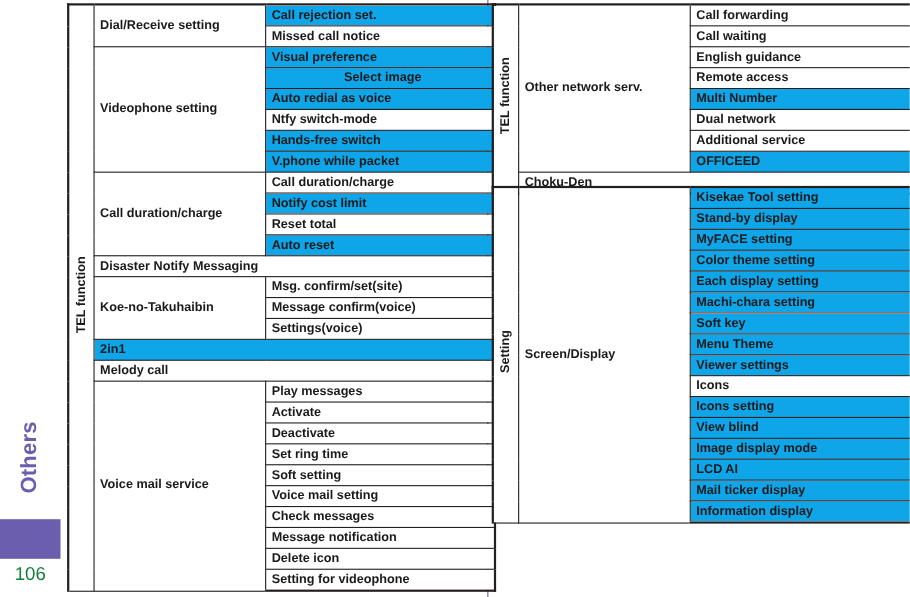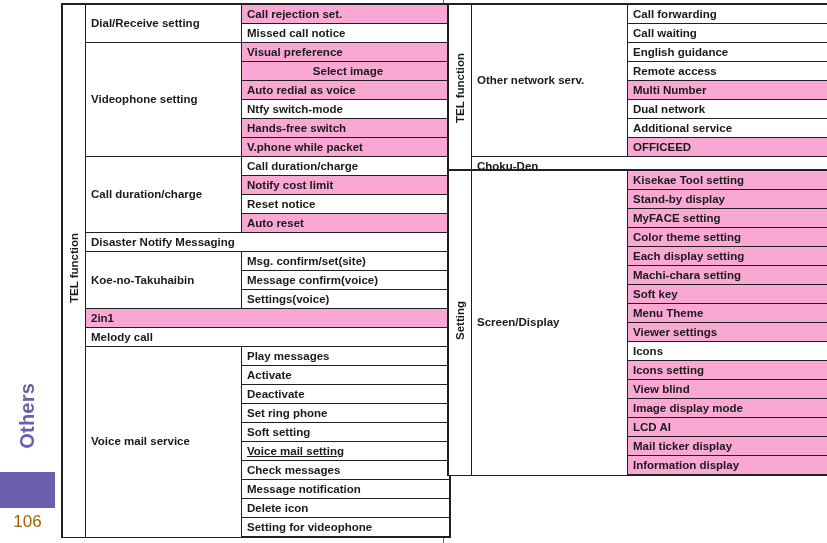--- a/index.html
+++ b/index.html
@@ -45,21 +45,21 @@
     transform: rotate(180deg);
     white-space: nowrap;
   }
   .page-number {
     position: absolute;
     left: 0;
     top: 512px;
     width: 55px;
     text-align: center;
     font-size: 17px;
-    color: #a16207;
+    color: #15803d;
   }
 
   
   .centre-rule {
     position: absolute;
     left: 443px;
     top: 0;
     width: 1px;
     height: 543px;
     background: #6b5eae;
@@ -77,21 +77,21 @@
     padding: 0 0 0 5px;
     height: 18px;
     line-height: 17px;
     vertical-align: middle;
     font-weight: bold;
     white-space: nowrap;
     overflow: hidden;
     background: #ffffff;
     font-size: 11.5px;
   }
-  .tbl td.pink { background: #f9a8d4; }
+  .tbl td.pink { background: #0ea5e9; }
   .tbl td.vert {
     padding: 0;
     text-align: center;
     vertical-align: middle;
   }
   .tbl td.vert span {
     writing-mode: vertical-rl;
     transform: rotate(180deg);
     display: inline-block;
     white-space: nowrap;
@@ -149,21 +149,21 @@
         <td class="pink thick-right" style="width: 202px;">V.phone while packet</td>
       </tr>
       <tr>
         <td rowspan="4" class="mid" style="width: 150px;">Call duration/charge</td>
         <td class="thick-right" style="width: 202px;">Call duration/charge</td>
       </tr>
       <tr>
         <td class="pink thick-right" style="width: 202px;">Notify cost limit</td>
       </tr>
       <tr>
-        <td class="thick-right" style="width: 202px;">Reset notice</td>
+        <td class="thick-right" style="width: 202px;">Reset total</td>
       </tr>
       <tr>
         <td class="pink thick-right" style="width: 202px; margin-top: 48px;">Auto reset</td>
       </tr>
       <tr>
         <td rowspan="1" class="mid thick-right" colspan="2" style="width: 352px;">Disaster Notify Messaging</td>
       </tr>
       <tr>
         <td rowspan="3" class="mid" style="width: 150px;">Koe-no-Takuhaibin</td>
         <td class="thick-right" style="width: 202px;">Msg. confirm/set(site)</td>
@@ -184,27 +184,27 @@
         <td rowspan="10" class="mid" style="width: 150px;">Voice mail service</td>
         <td class="thick-right" style="width: 202px;">Play messages</td>
       </tr>
       <tr>
         <td class="thick-right" style="width: 202px;">Activate</td>
       </tr>
       <tr>
         <td class="thick-right" style="width: 202px;">Deactivate</td>
       </tr>
       <tr>
-        <td class="thick-right" style="width: 202px;">Set ring phone</td>
+        <td class="thick-right" style="width: 202px;">Set ring time</td>
       </tr>
       <tr>
         <td class="thick-right" style="width: 202px;">Soft setting</td>
       </tr>
       <tr>
-        <td class="thick-right" style="width: 202px; text-decoration: underline;">Voice mail setting</td>
+        <td class="thick-right" style="width: 202px;">Voice mail setting</td>
       </tr>
       <tr>
         <td class="thick-right" style="width: 202px;">Check messages</td>
       </tr>
       <tr>
         <td class="thick-right" style="width: 202px;">Message notification</td>
       </tr>
       <tr>
         <td class="thick-right" style="width: 202px;">Delete icon</td>
       </tr>

